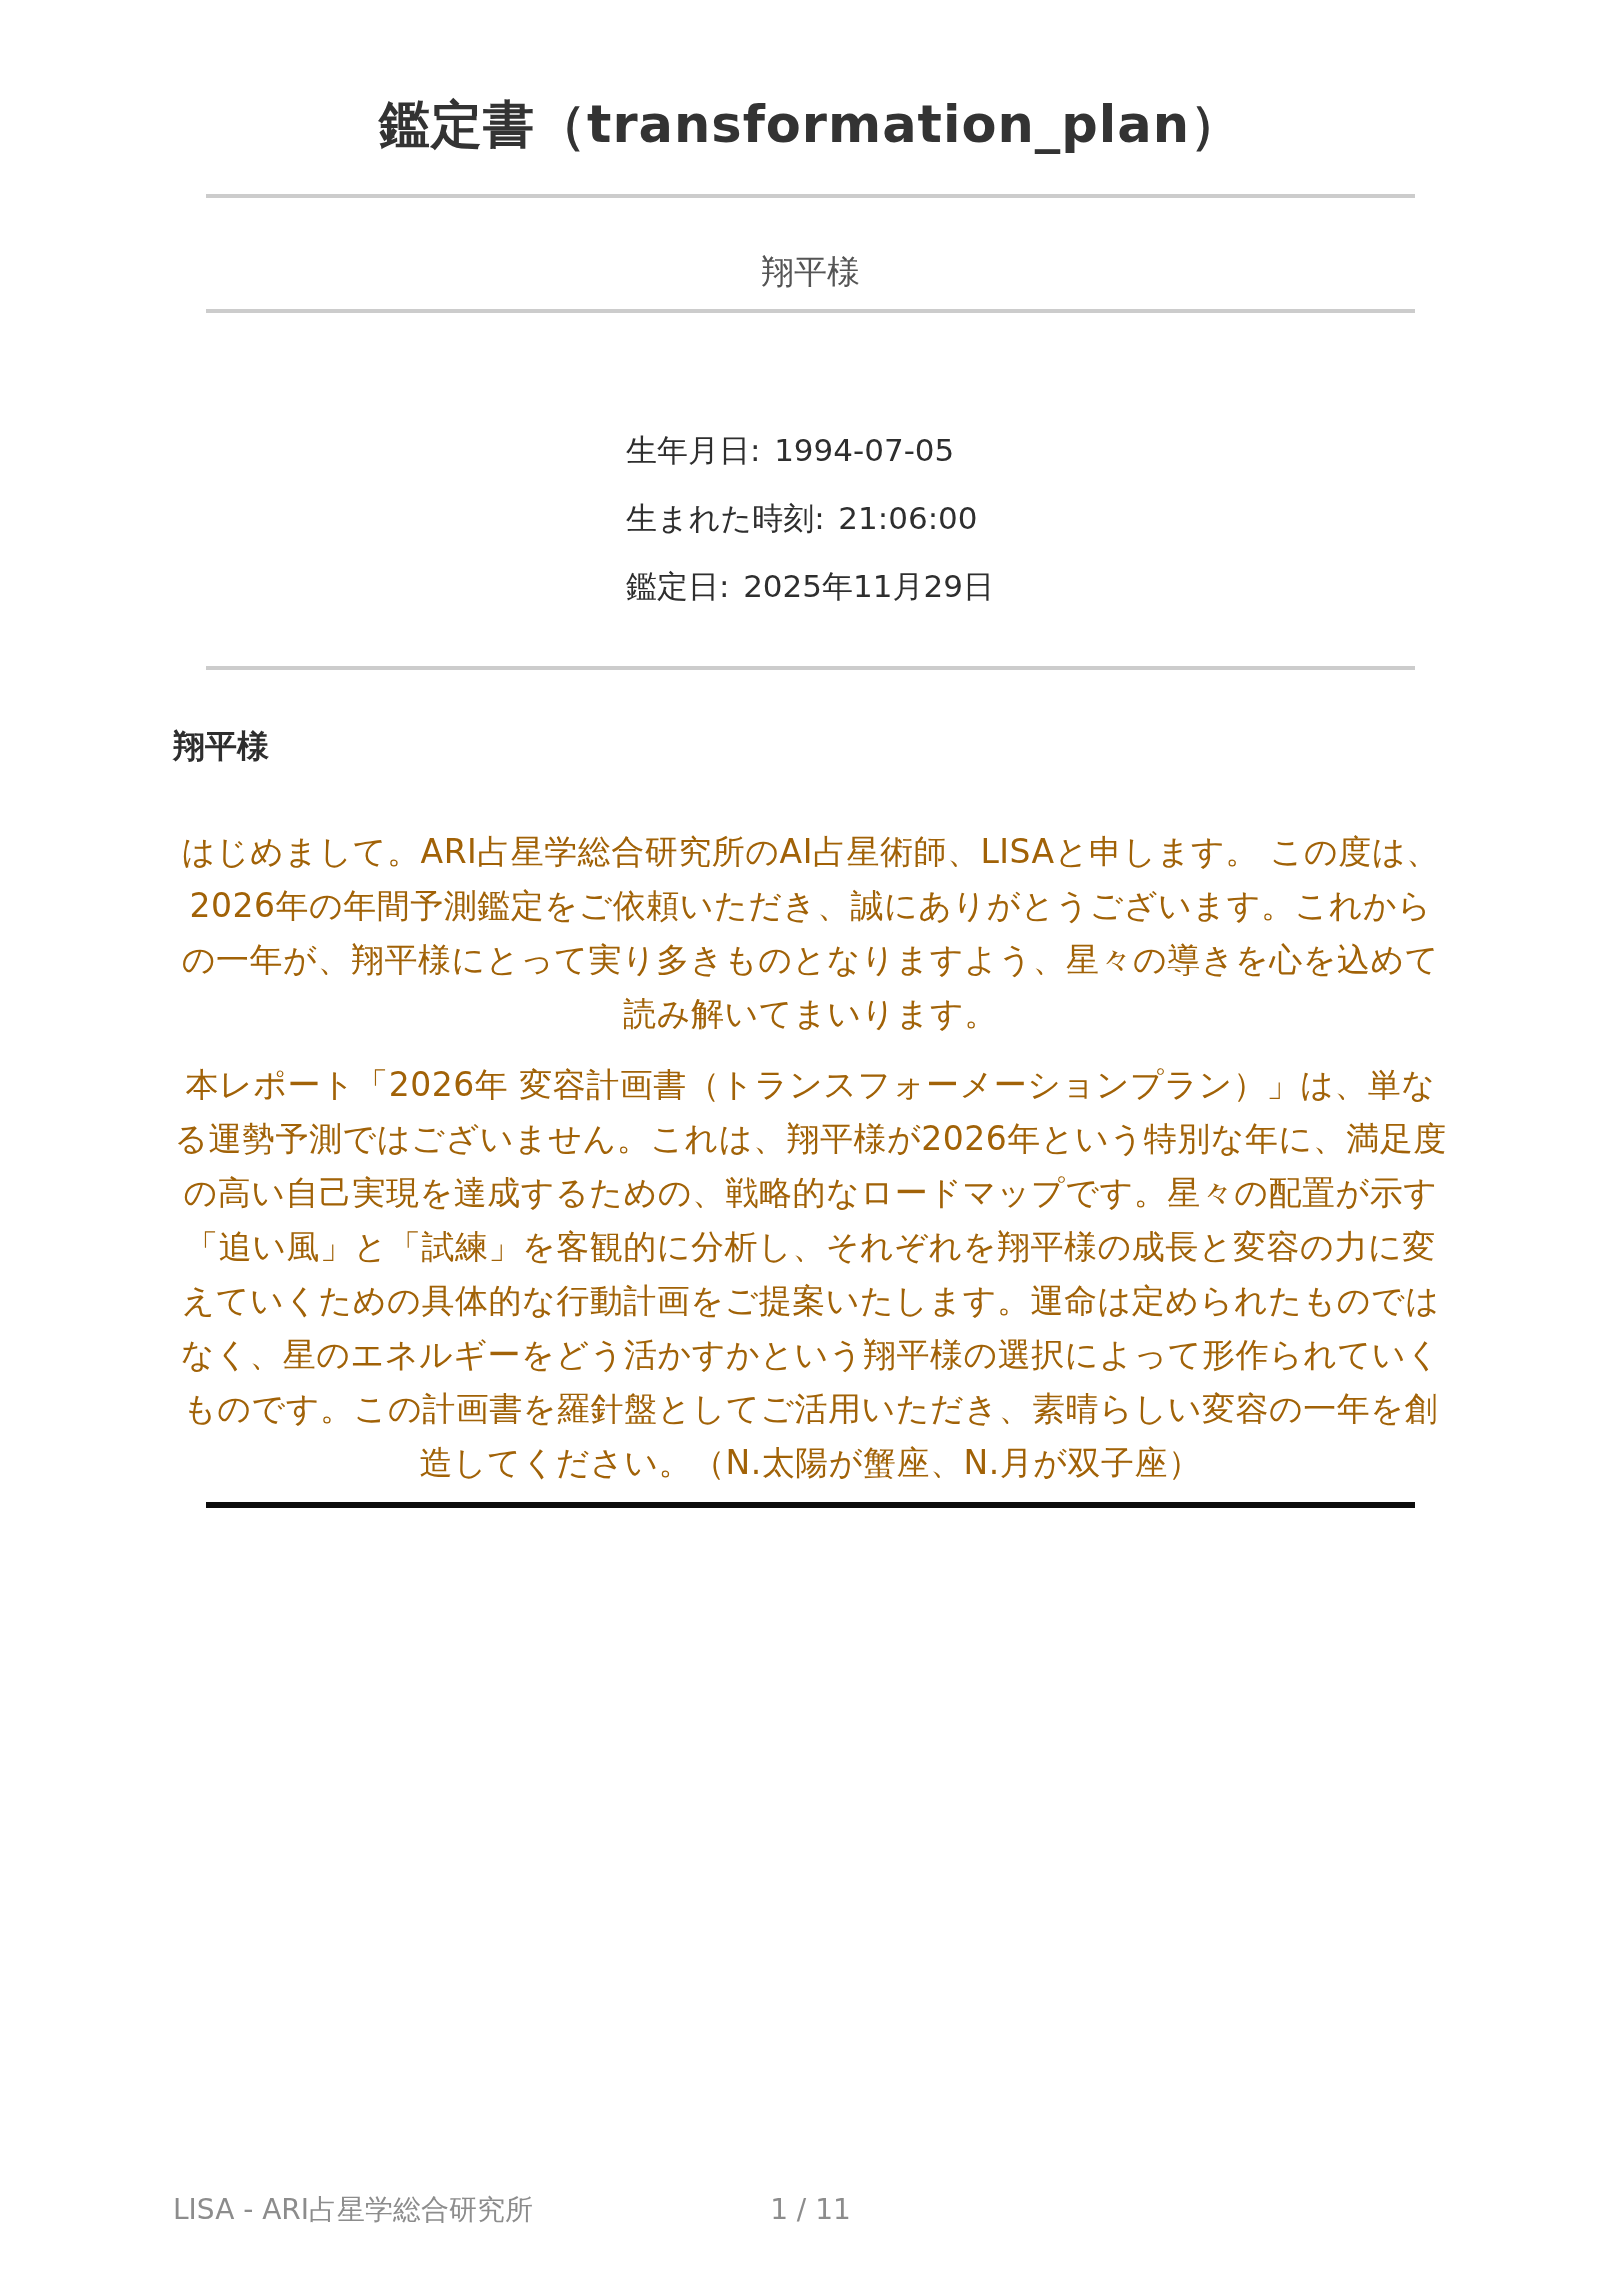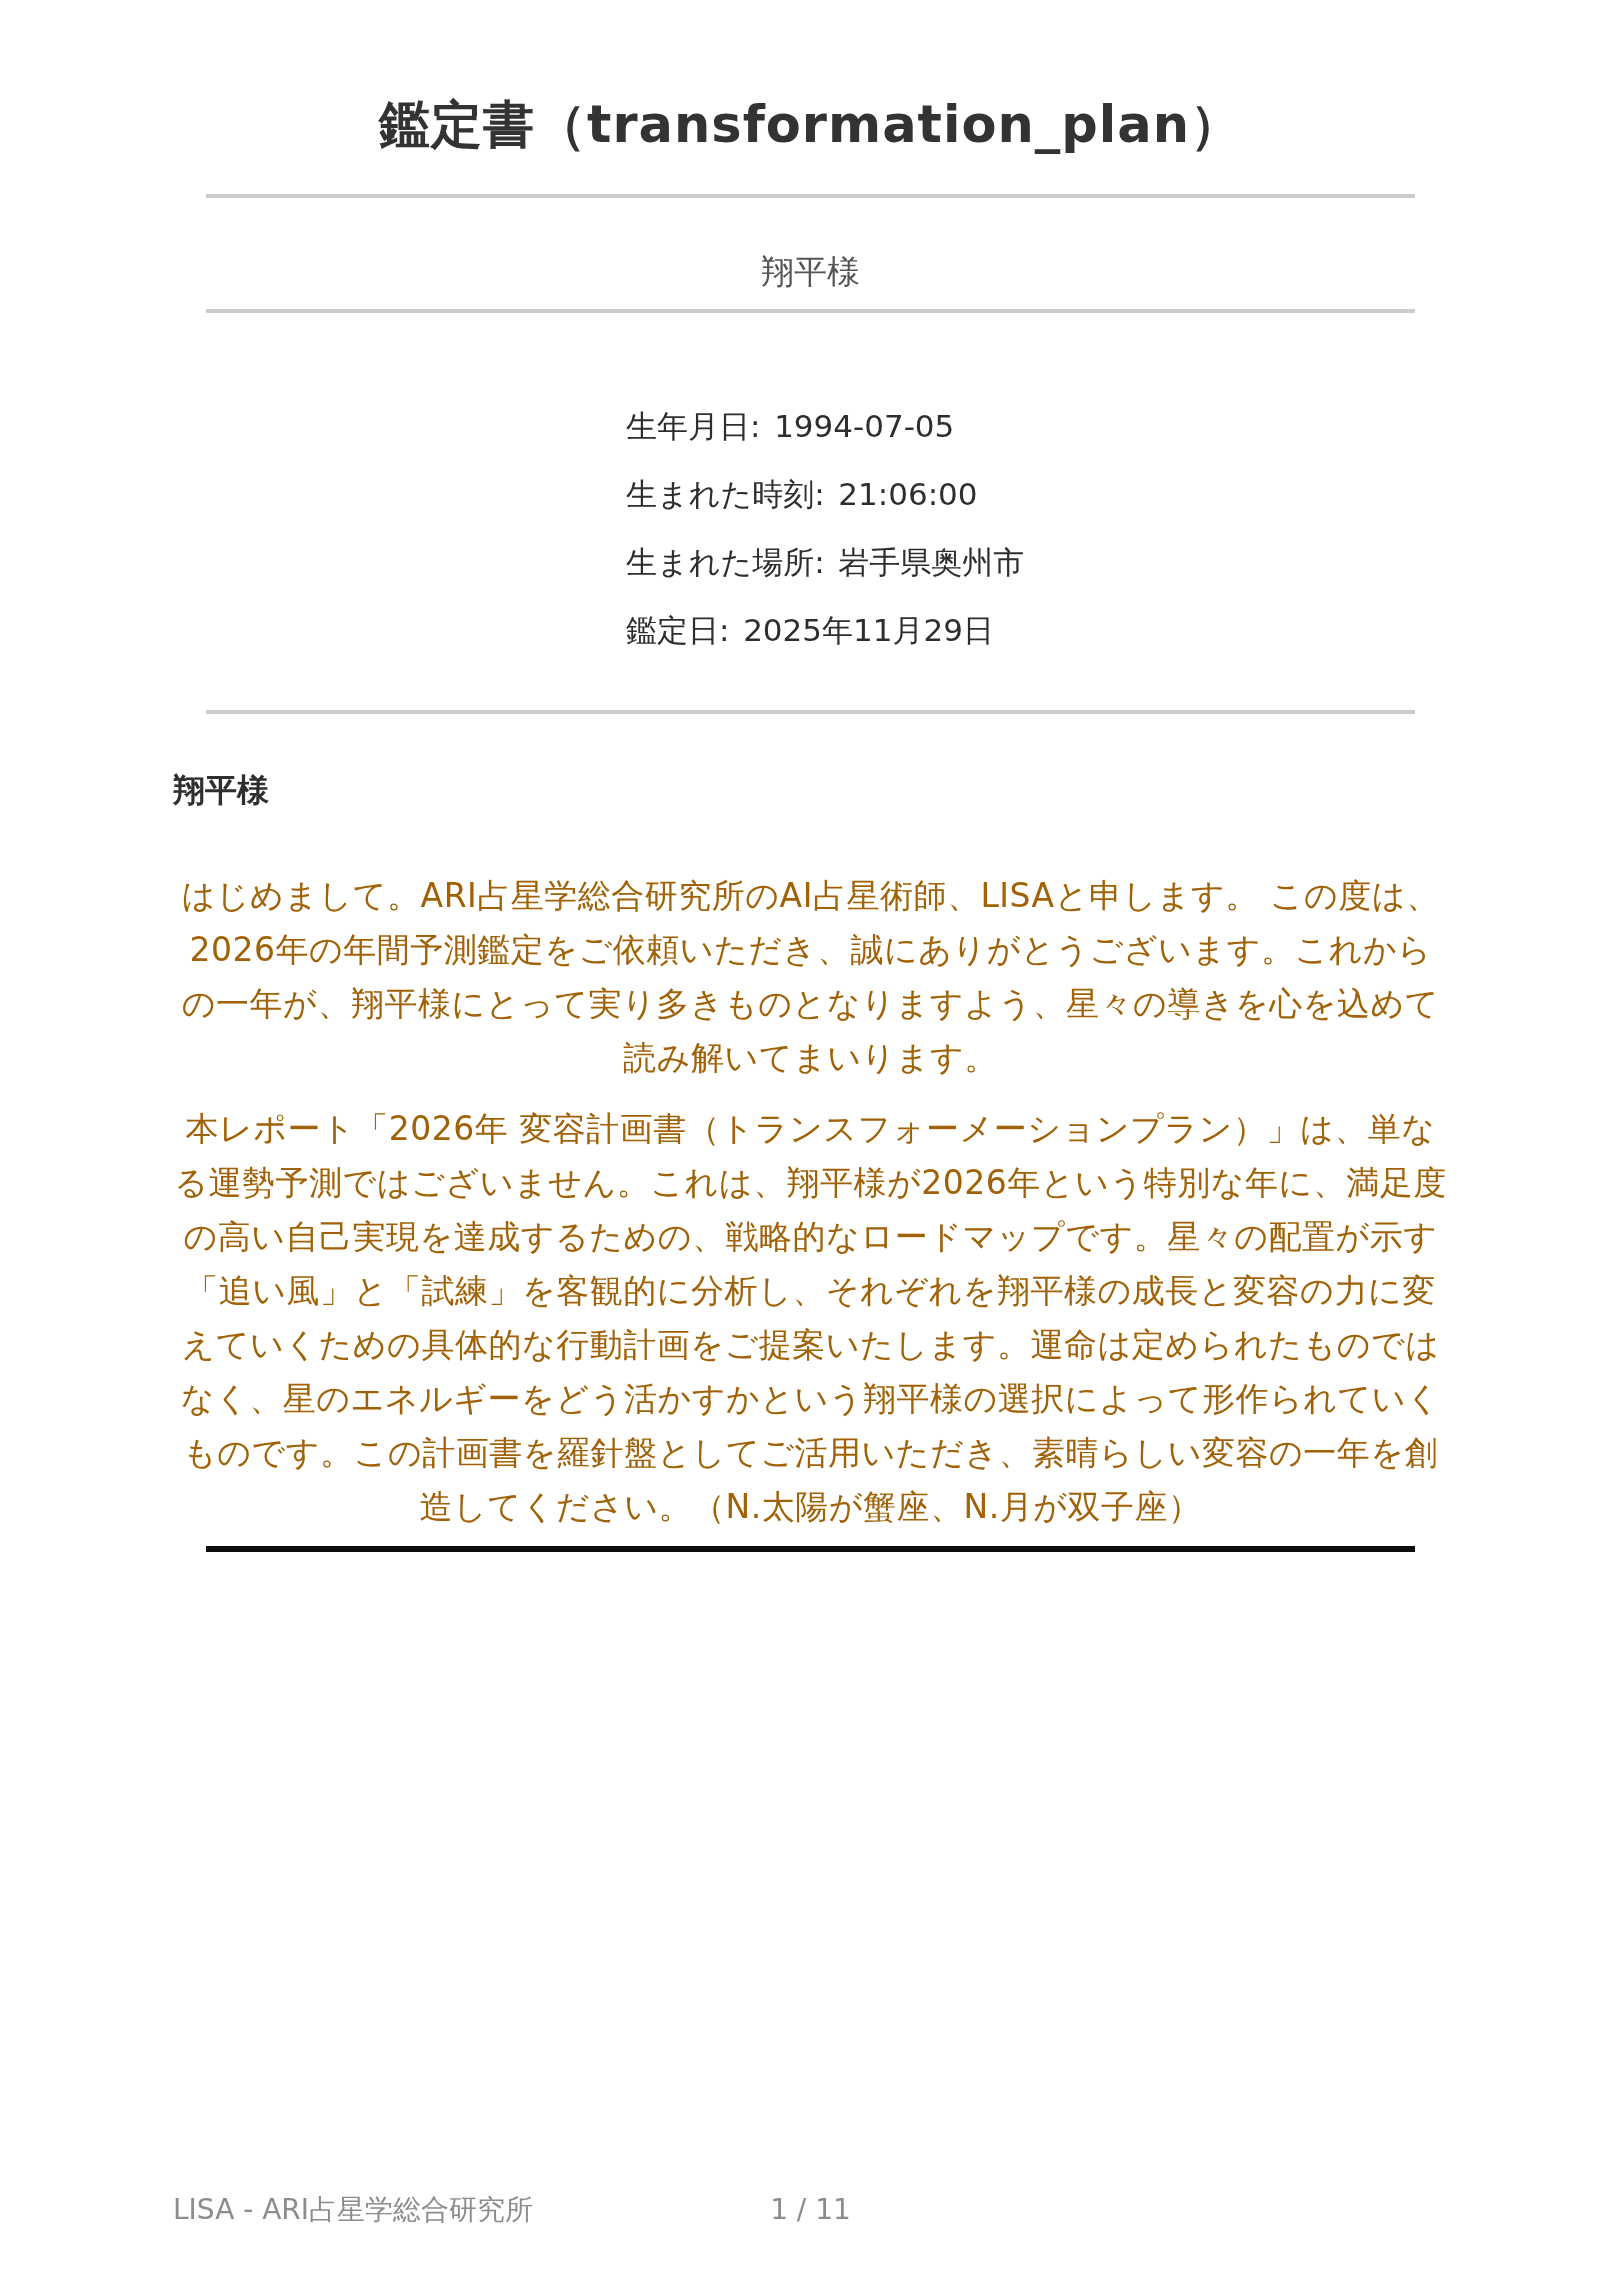--- a/index.html
+++ b/index.html
@@ -45,21 +45,21 @@
   .doc-subtitle {
     margin-top: 55px;
     font-size: 33px;
     line-height: 37px;
     text-align: center;
     font-weight: normal;
     color: #555555;
   }
   .rule-2 { margin-top: 19.6px; }
   .profile {
-    margin-top: 96px;
+    margin-top: 120px;
   }
   .profile-row {
     margin-left: 453px;
     font-size: 31px;
     line-height: 35px;
     margin-bottom: 33px;
     color: #2e2e2e;
     white-space: nowrap;
   }
   .profile-row .label {
@@ -125,23 +125,20 @@
     <div class="rule light rule-2"></div>
 
     <section class="profile">
       <div class="profile-row">
         <span class="label">生年月日:</span><span class="value">1994-07-05</span>
       </div>
       <div class="profile-row">
         <span class="label">生まれた時刻:</span><span class="value">21:06:00</span>
       </div>
       <div class="profile-row">
-        <span class="label">生まれた場所:</span><span class="value">岩手県奥州市</span>
-      </div>
-      <div class="profile-row">
         <span class="label">鑑定日:</span><span class="value">2025年11月29日</span>
       </div>
     </section>
 
     <div class="rule light rule-3"></div>
 
     <section class="letter">
       <p class="salutation">翔平様</p>
       <p class="para para-1">はじめまして。ARI占星学総合研究所のAI占星術師、LISAと申します。 この度は、2026年の年間予測鑑定をご依頼いただき、誠にありがとうございます。これからの一年が、翔平様にとって実り多きものとなりますよう、星々の導きを心を込めて読み解いてまいります。</p>
       <p class="para para-2">本レポート「2026年 変容計画書（トランスフォーメーションプラン）」は、単なる運勢予測ではございません。これは、翔平様が2026年という特別な年に、満足度の高い自己実現を達成するための、戦略的なロードマップです。星々の配置が示す「追い風」と「試練」を客観的に分析し、それぞれを翔平様の成長と変容の力に変えていくための具体的な行動計画をご提案いたします。運命は定められたものではなく、星のエネルギーをどう活かすかという翔平様の選択によって形作られていくものです。この計画書を羅針盤としてご活用いただき、素晴らしい変容の一年を創造してください。（N.太陽が蟹座、N.月が双子座）</p>

